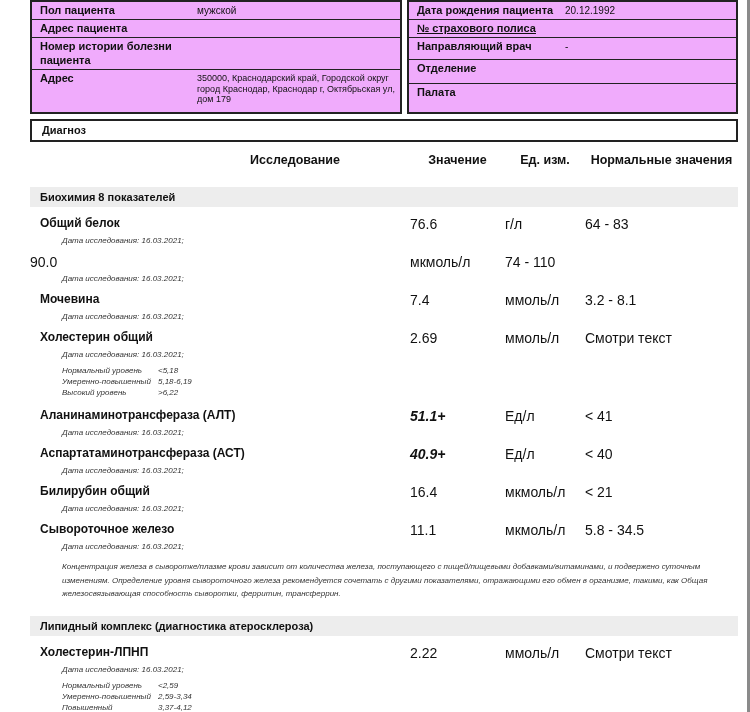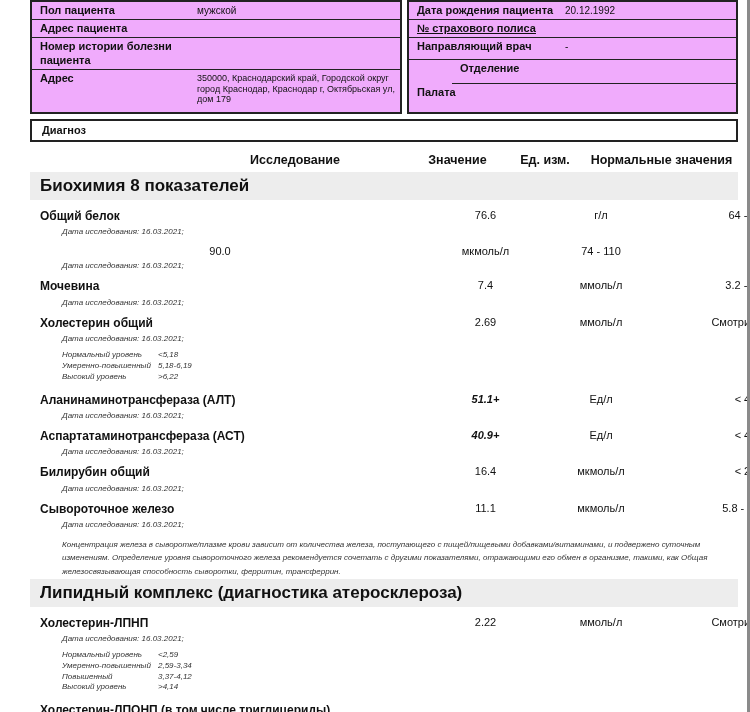--- a/index.html
+++ b/index.html
@@ -23,35 +23,35 @@
   .itable.right .ilabel { width:148px; flex:none; }
   .ivalue { font-size:10px; line-height:1.2; padding-top:1px; flex:1; }
   .ivalue.small { font-size:9px; }
   .itable.left .irow:nth-child(1){ min-height:17px; }
   .itable.left .irow:nth-child(2){ min-height:16px; }
   .itable.left .irow:nth-child(3){ min-height:26px;justify-content:space-between; }
   .itable.left .irow:nth-child(4){ min-height:42px; }
   .itable.right .irow:nth-child(1){ min-height:16px; }
   .itable.right .irow:nth-child(2){ min-height:17px;text-decoration:underline; }
   .itable.right .irow:nth-child(3){ min-height:22px; }
-  .itable.right .irow:nth-child(4){ min-height:24px;margin-left:43px; }
+  .itable.right .irow:nth-child(4){ min-height:24px; }
   .itable.right .irow:nth-child(5){ min-height:19px; }
 
   .diag { margin-top:5px; border:2px solid #222; padding:3px 10px 4px; font-weight:bold; font-size:11px; min-height:21px; }
 
   
   .rheader { display:grid; grid-template-columns:380px 95px 80px 153px; padding:10px 0 3px; font-weight:bold; font-size:12.5px; }
   .rheader .c { text-align:center; line-height:1.3; }
   .rheader .c.name { padding-left:150px; }
 
-  .band { margin-top:1px; background:#ededed; font-weight:bold; font-size:17px; padding:4px 10px; }
-
-  .rrow { display:grid; grid-template-columns:380px 95px 80px 153px; padding-top:9px; align-items:start;gap:28px; }
+  .band { margin-top:16px; background:#ededed; font-weight:bold; font-size:11px; padding:4px 10px; }
+
+  .rrow { display:grid; grid-template-columns:380px 95px 80px 153px; padding-top:9px; align-items:start; }
   .rrow .name { font-weight:bold; font-size:12px; padding-left:10px; line-height:1.2; }
-  .rrow .num { text-align:center; font-size:11px; }
+  .rrow .num { text-align:left; font-size:14px; }
   .num.flagged { font-weight:bold; font-style:italic; }
 
   .date { font-style:italic; font-size:8px; color:#333; margin:4px 0 0 32px; }
   .levels { margin:7px 0 1px 32px; font-style:italic; font-size:8px; color:#333; line-height:1.35; }
   .levels .lbl { display:inline-block; width:96px; }
   .note { margin:9px 18px 0 32px; font-style:italic; font-size:8px; color:#333; line-height:1.65; }
 
   .scroll-strip { position:fixed; top:0; right:0; width:3px; height:712px; background:#8a8a8a; }
 </style>
 </head>

